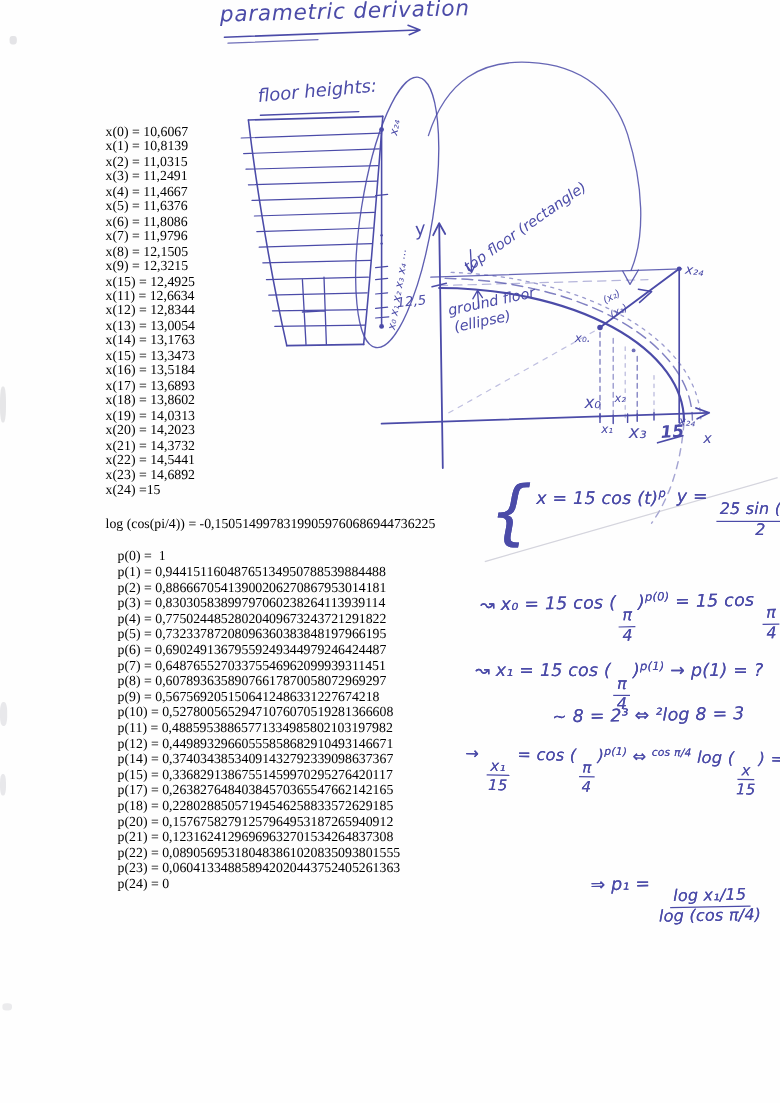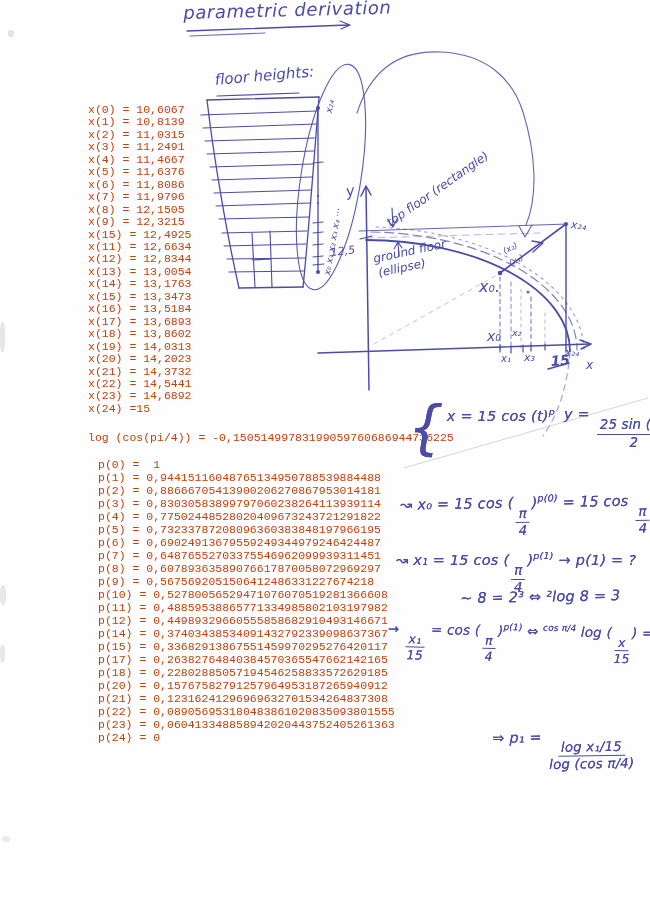--- a/index.html
+++ b/index.html
@@ -1,18 +1,18 @@
 <!DOCTYPE html>
 <html><head>
 <meta charset="utf-8">
 <style>
   html,body{margin:0;padding:0;background:#e9e9e9;}
   .page{position:relative;width:650px;height:919px;background:#fefefe;overflow:hidden;
         font-family:"Liberation Serif",serif;}
-  .print{position:absolute;color:#c2410c;font-family:Liberation Mono, monospace;}
+  .print{position:absolute;color:#000000;}
   .print div{white-space:pre;font-size:11.5px;}
   .xlist div{line-height:12.45px;}
   .plist div{line-height:13px;}
   .logline{font-size:11.5px;white-space:pre;}
   .hw{position:absolute;font-family:"DejaVu Sans",sans-serif;font-style:italic;
       color:#4b4ba8;white-space:nowrap;transform-origin:0 0;}
   .eq{position:absolute;font-family:"DejaVu Sans",sans-serif;font-style:italic;
       color:#4b4ba8;white-space:nowrap;font-size:14.5px;letter-spacing:.2px;
       transform-origin:0 0;text-shadow:0 0 .4px currentColor;}
   .eq sup{font-size:.66em;vertical-align:.6em;}
@@ -120,26 +120,26 @@
   <div class="hw" style="left:586px;top:358px;font-size:12px;">x</div>
   <div class="hw" style="left:330px;top:246px;font-size:11px;transform:rotate(-6deg);">12,5</div>
 
   <div class="hw" style="left:384px;top:218px;font-size:12px;transform:rotate(-35deg);">top floor (rectangle)</div>
   <div class="hw" style="left:372px;top:252px;font-size:12px;transform:rotate(-12deg);">ground floor</div>
   <div class="hw" style="left:377px;top:266px;font-size:12px;transform:rotate(-12deg);">(ellipse)</div>
 
   <div class="hw" style="left:572px;top:218px;font-size:11px;transform:rotate(8deg);">x₂₄</div>
   <div class="hw" style="left:501px;top:247px;font-size:8.5px;transform:rotate(-28deg);">(x₂)</div>
   <div class="hw" style="left:507px;top:259px;font-size:8.5px;transform:rotate(-28deg);">(x₁)</div>
-  <div class="hw" style="left:479px;top:277px;font-size:16px;">x₀.</div>
+  <div class="hw" style="left:479px;top:277px;font-size:10px;">x₀.</div>
 
   <div class="hw" style="left:487px;top:328px;font-size:14px;">x₀</div>
   <div class="hw" style="left:512px;top:327px;font-size:9.5px;">x₂</div>
   <div class="hw" style="left:501px;top:353px;font-size:10px;">x₁</div>
-  <div class="hw" style="left:524px;top:351px;font-size:11px;">x₃</div>
+  <div class="hw" style="left:524px;top:351px;font-size:15px;">x₃</div>
   <div class="hw" style="left:566px;top:346px;font-size:10px;transform:rotate(6deg);">x₂₄</div>
   <div class="hw" style="left:550px;top:353px;font-size:14px;font-weight:bold;transform:rotate(-4deg);">15</div>
 
   <div class="print xlist" style="left:88px;top:104px;">
       <div>x(0) = 10,6067</div>
       <div>x(1) = 10,8139</div>
       <div>x(2) = 11,0315</div>
       <div>x(3) = 11,2491</div>
       <div>x(4) = 11,4667</div>
       <div>x(5) = 11,6376</div>

